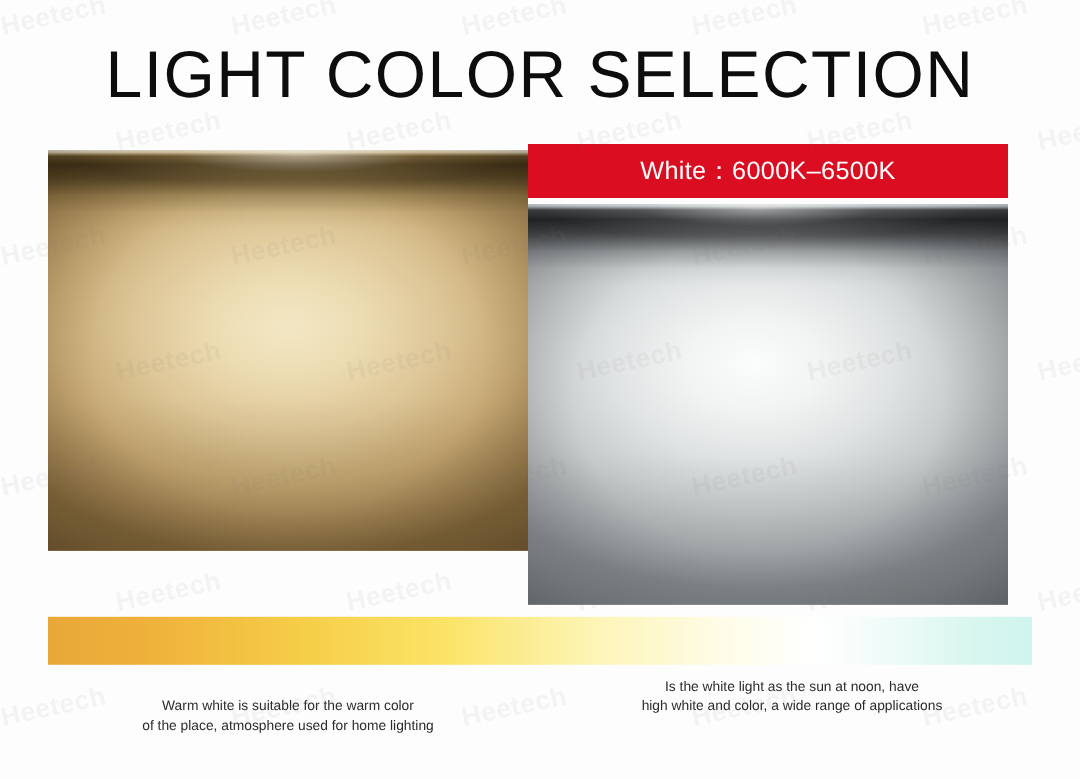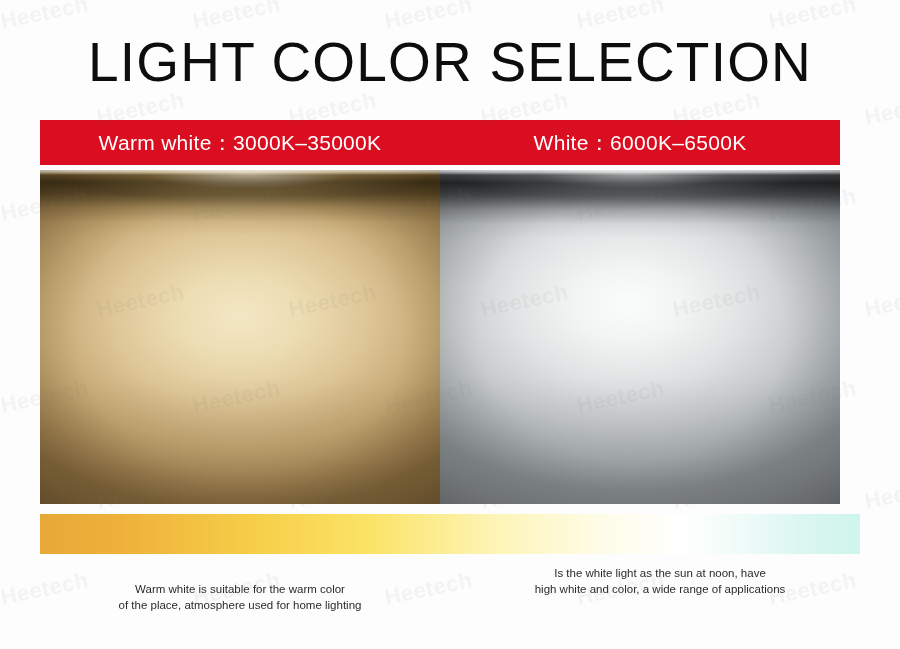--- a/index.html
+++ b/index.html
@@ -207,21 +207,20 @@
   .caption .line { display: block; white-space: nowrap; }
 </style>
 </head>
 <body>
 
 <div class="page">
 
   <div class="title">LIGHT COLOR SELECTION</div>
 
   <div class="panel panel-left">
-    <div class="panel-header" style="background: rgb(218, 14, 32); color: rgb(255, 255, 255);">Warm white：3000K–35000K</div>
     <div class="photo photo-warm">
       <div class="glow"></div>
       <div class="ceiling"></div>
       <div class="ceiling2"></div>
       <div class="vign"></div>
     </div>
   </div>
 
   <div class="panel panel-right">
     <div class="panel-header" style="background: rgb(218, 14, 32); color: rgb(255, 255, 255);">White：6000K–6500K</div>

